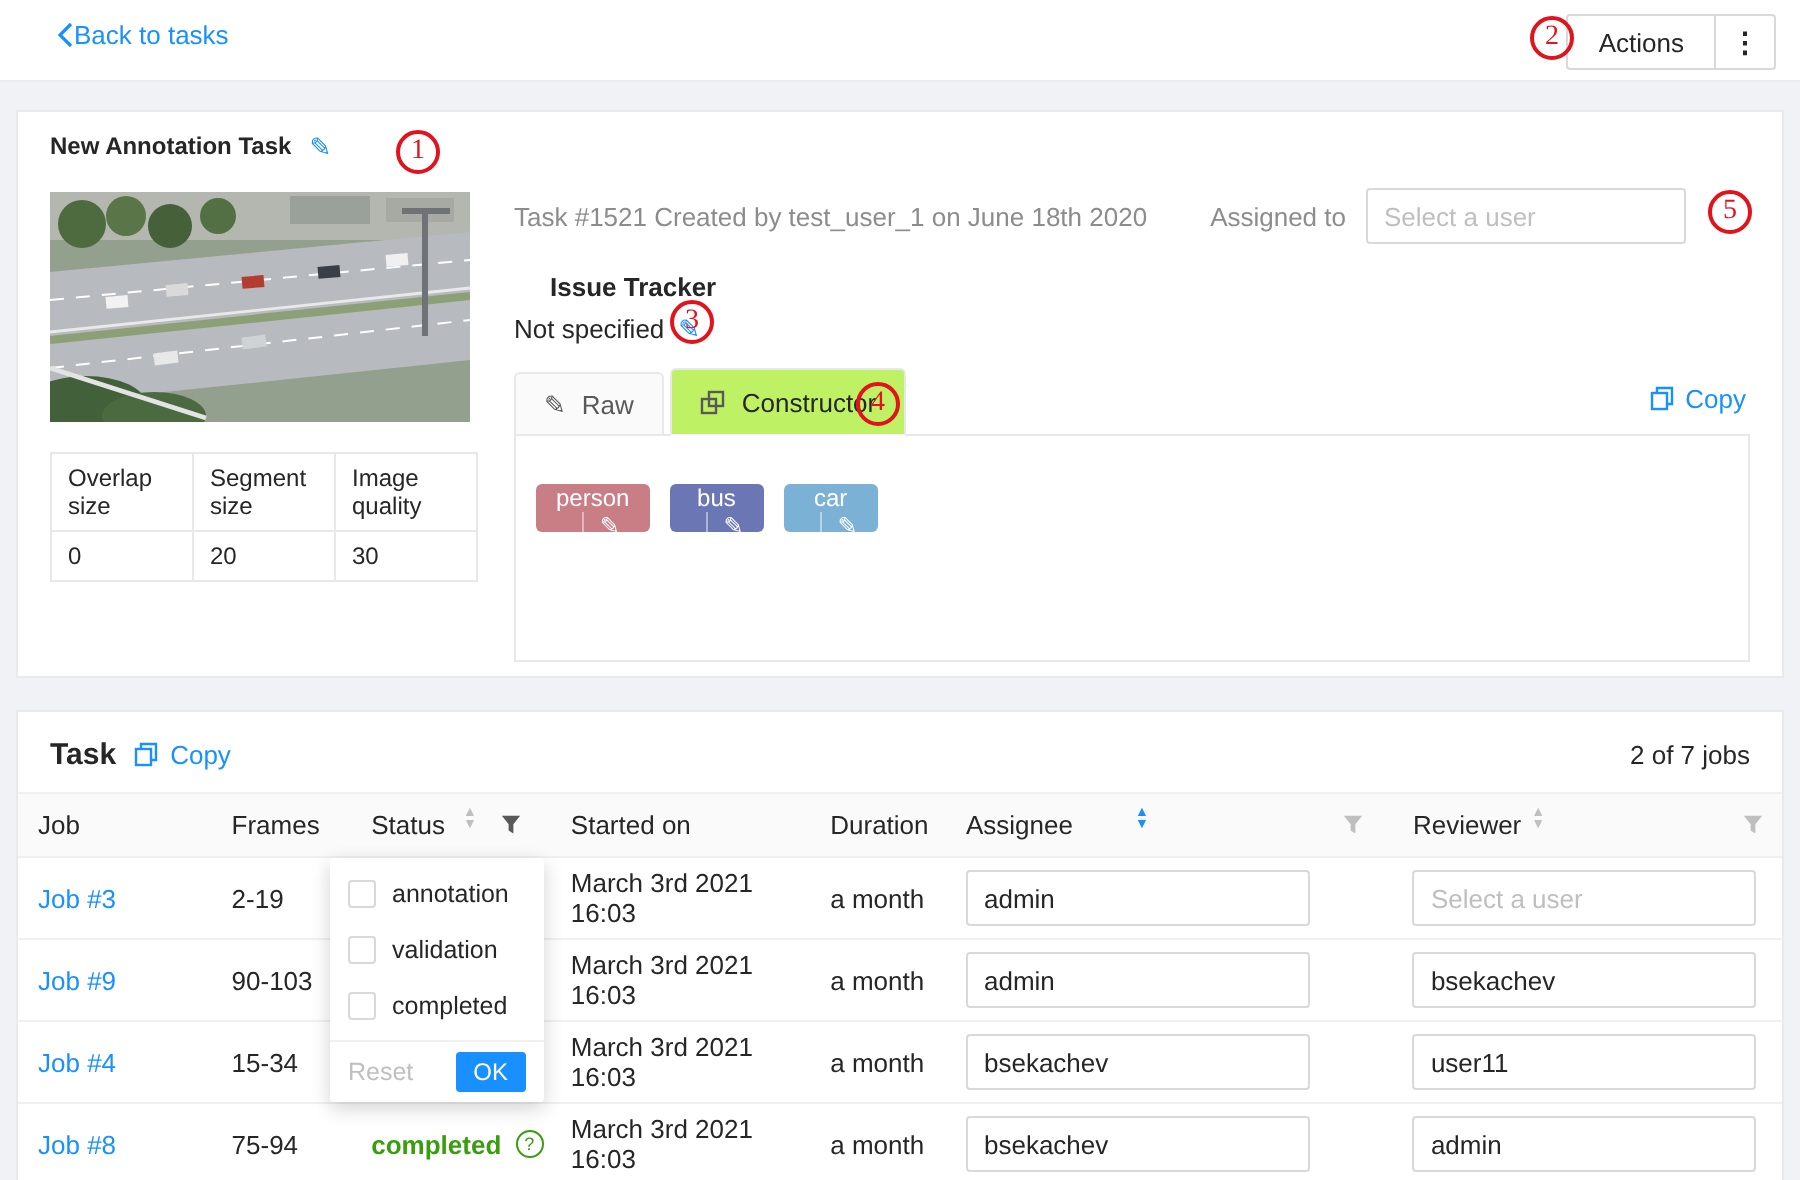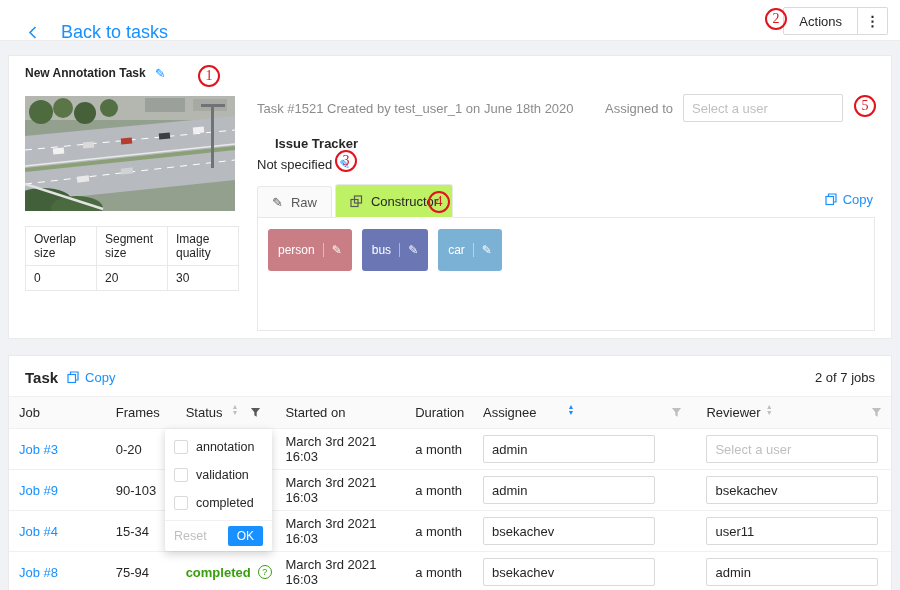--- a/index.html
+++ b/index.html
@@ -11,21 +11,21 @@
     background: #f0f2f5;
     position: relative;
     overflow: hidden;
   }
   a { text-decoration: none; color: inherit; }
   input { font-family: "Liberation Sans", sans-serif; }
   input::placeholder { color: #bfbfbf; }
 
   
   .topbar { position: absolute; top: 0; left: 0; width: 900px; height: 41px; background: #fff; border-bottom: 1px solid #ececec; }
-  .back-link { position: absolute; left: 28px; top: 22px; color: #1890ff; display: flex; align-items: center; gap: 24px; cursor: pointer; font-size: 18px; }
+  .back-link { position: absolute; left: 28px; top: 10px; color: #1890ff; display: flex; align-items: center; gap: 0; cursor: pointer; font-size: 13px; }
   .actions-group { position: absolute; right: 12px; top: 7px; display: flex; }
   .btn-main { height: 28px; padding: 0 15px; background: #fff; border: 1px solid #d9d9d9; border-radius: 2px 0 0 2px; font-size: 13px; color: #262626; cursor: pointer; font-family: inherit; }
   .btn-more { height: 28px; width: 30px; background: #fff; border: 1px solid #d9d9d9; border-left: none; border-radius: 0 2px 2px 0; cursor: pointer; font-size: 14px; font-weight: bold; color: #262626; line-height: 1; }
 
   
   .task-card { position: absolute; left: 8px; top: 55px; width: 884px; height: 284px; background: #fff; border: 1px solid #eaeaea; }
   .task-title-row { position: absolute; left: 16px; top: 10px; display: flex; align-items: center; gap: 9px; }
   .task-title { font-size: 12px; font-weight: 600; }
   .pencil { color: #1890ff; font-size: 13px; cursor: pointer; line-height: 1; }
   .preview { position: absolute; left: 16px; top: 40px; width: 210px; height: 115px; display: block; }
@@ -37,21 +37,21 @@
   .issue-label { position: absolute; left: 248px; top: 80px; font-weight: 700; padding-left: 18px; }
   .issue-value { position: absolute; left: 248px; top: 101px; display: flex; gap: 7px; align-items: center; }
 
   .labels-block { position: absolute; left: 248px; top: 128px; right: 16px; }
   .tabbar { display: flex; align-items: flex-end; border-bottom: 1px solid #e8e8e8; position: relative; height: 34px; }
   .tab { display: flex; align-items: center; gap: 8px; padding: 0 14px; height: 31px; border: 1px solid #e8e8e8; border-bottom: none; background: #fafafa; border-radius: 3px 3px 0 0; margin-right: 3px; color: #595959; cursor: pointer; }
   .tab.active { background: #bef264; color: #262626; font-weight: 500; height: 34px; margin-bottom: -1px; border-bottom: 1px solid #fff; }
   .copy-link { position: absolute; right: 2px; top: 8px; color: #1890ff; display: flex; gap: 6px; align-items: center; cursor: pointer; }
   .tab-content { border: 1px solid #e8e8e8; border-top: none; height: 113px; padding: 10px; display: flex; gap: 10px; align-items: flex-start; }
   .add-label-btn { display: flex; align-items: center; gap: 8px; border: 1px solid #d9d9d9; background: #fff; border-radius: 3px; height: 27px; padding: 0 10px; font-size: 13px; color: #262626; cursor: pointer; font-family: inherit; }
-  .chip { display: inline-flex; align-items: center; height: 42px; padding: 0 10px; border-radius: 3px; color: #fff; font-size: 12px; cursor: pointer; margin-top: 1px; }
+  .chip { display: inline-flex; align-items: center; height: 24px; padding: 0 10px; border-radius: 3px; color: #fff; font-size: 12px; cursor: pointer; margin-top: 14px; flex-direction: column; }
   .chip-pencil { margin-left: 8px; padding-left: 8px; border-left: 1px solid rgba(255,255,255,.45); font-size: 12px; color: #fff; cursor: pointer; }
 
   
   .jobs-card { position: absolute; left: 8px; top: 355px; width: 884px; height: 250px; background: #fff; border: 1px solid #eaeaea; }
   .jobs-head { display: flex; align-items: center; gap: 9px; padding: 13px 16px 10px; }
   .jobs-title { font-size: 15px; font-weight: 700; }
   .jobs-copy { color: #1890ff; display: flex; align-items: center; gap: 6px; cursor: pointer; }
   .jobs-count { margin-left: auto; font-size: 13px; }
   .jrow { display: flex; align-items: center; height: 41px; border-bottom: 1px solid #f0f0f0; }
   .jrow.header { height: 33px; background: #fafafa; border-top: 1px solid #f0f0f0; }
@@ -248,21 +248,21 @@
       <svg class="funnel f-right2" width="11" height="11" viewBox="0 0 12 12">
           <path d="M1 1 h10 L7.3 5.6 V10.6 L4.7 9 V5.6 Z" fill="#bfbfbf"></path>
         </svg>
     </div>
   </div>
 
   <div class="jrow">
     <div class="cell c-job">
         <a class="job-link">Job #3</a>
       </div>
-    <div class="cell c-frames">0-20</div>
+    <div class="cell c-frames">2-19</div>
     <div class="cell c-status">
         <span></span>
       </div>
     <div class="cell c-started">March 3rd 2021 16:03</div>
     <div class="cell c-duration">a month</div>
     <div class="cell c-assignee">
         <input value="admin" style="">
       </div>
     <div class="cell c-reviewer">
         <input value="" placeholder="Select a user" style="">

